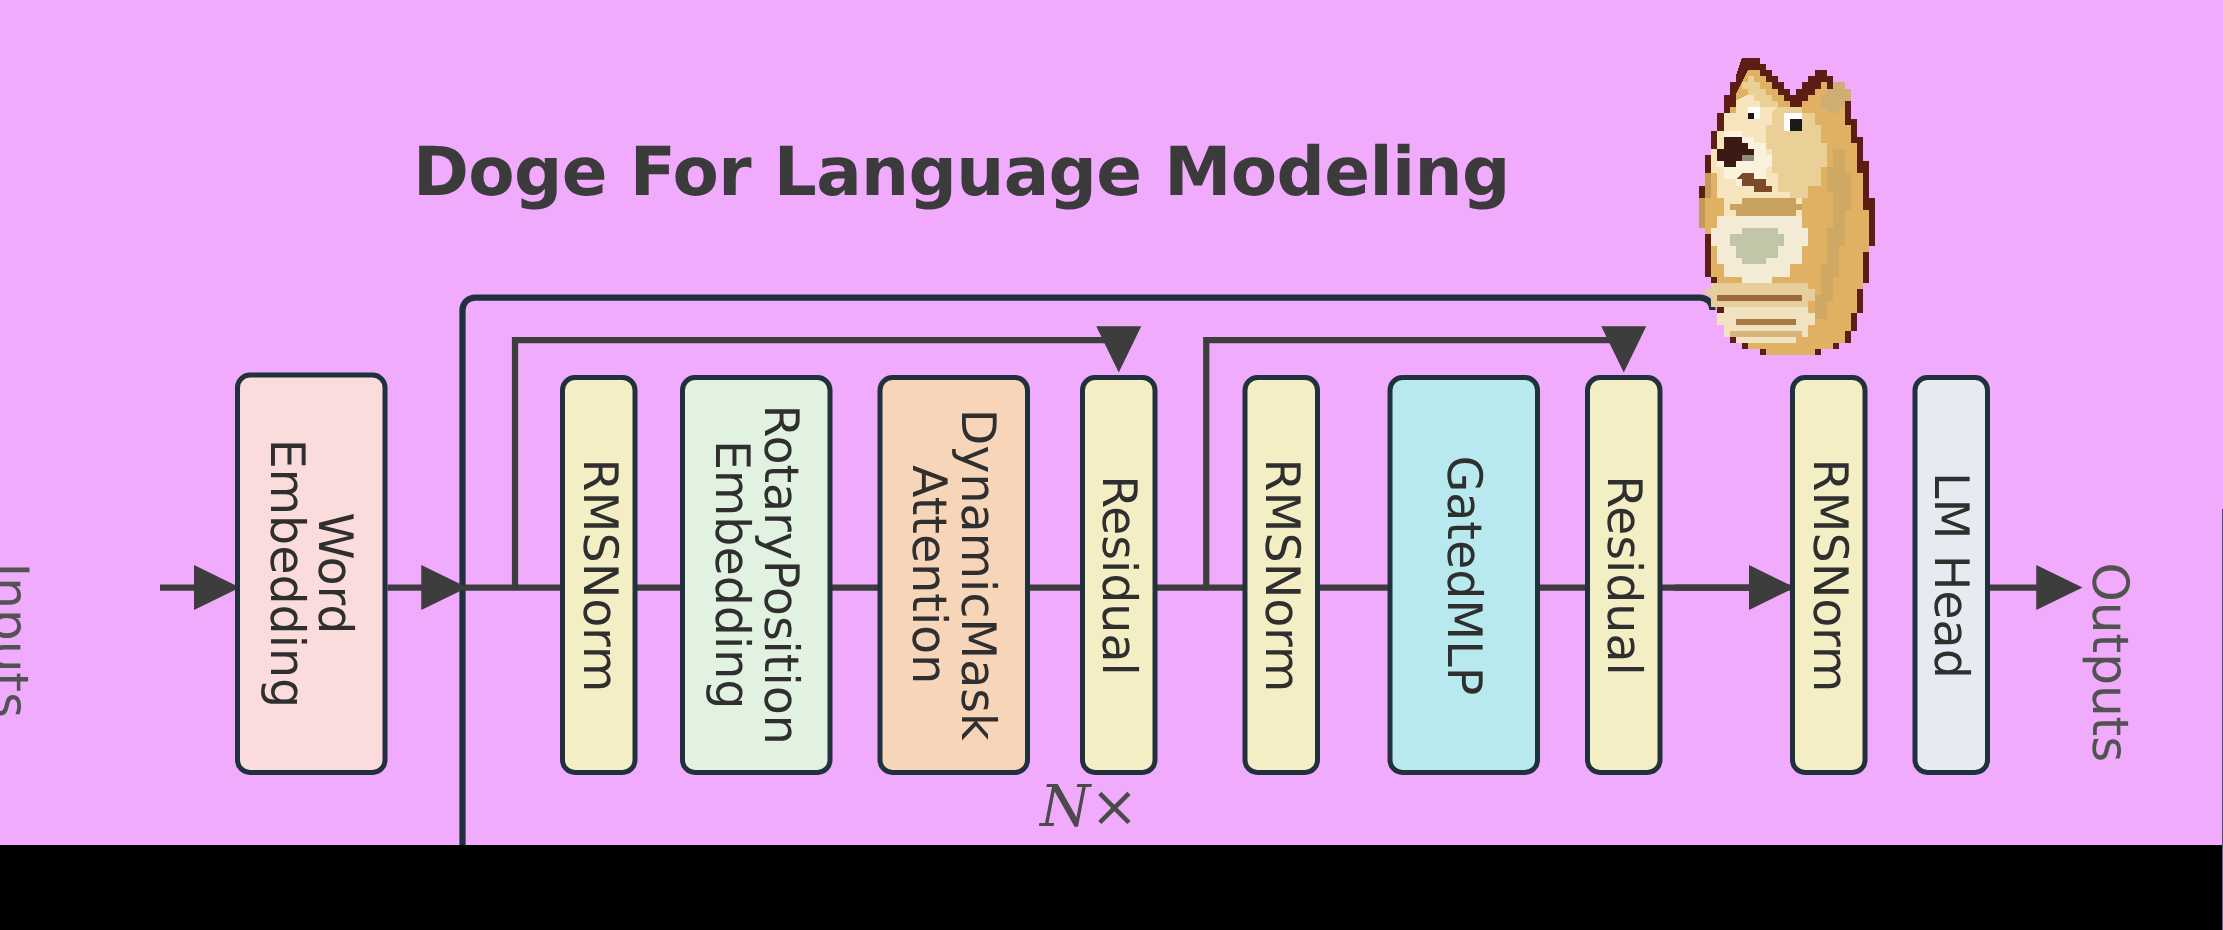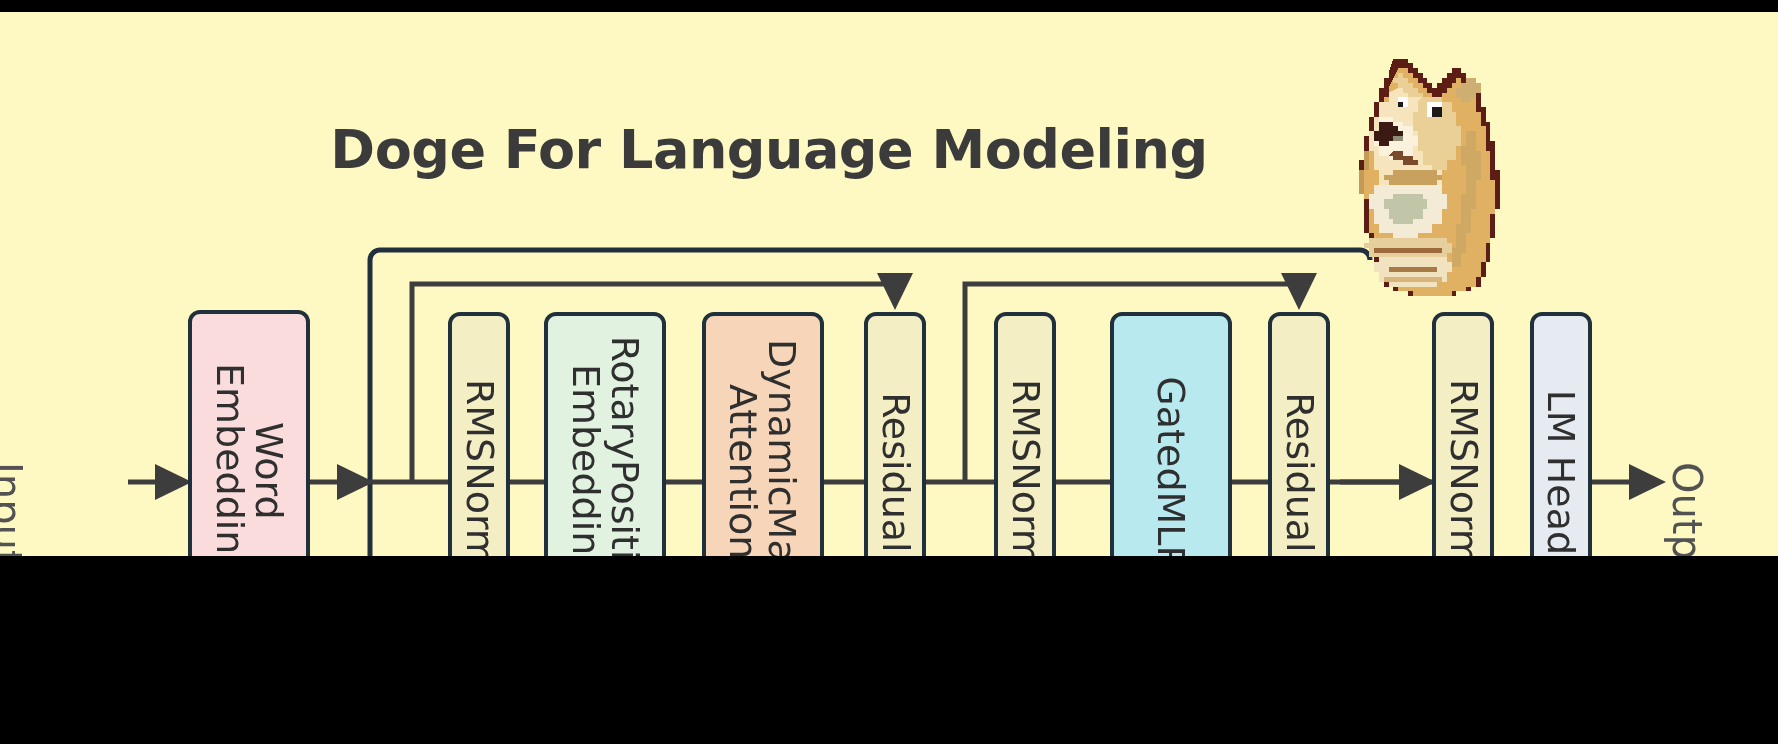--- a/index.html
+++ b/index.html
@@ -6,24 +6,23 @@
     margin: 0;
     padding: 0;
     background: #000000;
   }
   body {
     font-family: "DejaVu Sans", sans-serif;
   }
   #canvas {
     position: relative;
     width: 1778px;
-    height: 544px;
-    background: #fef9c3;
+    height: 676px;
+    background: #f0abfc;
     overflow: hidden;
-    margin-top: 12px;
   }
 
   
   .title {
     position: absolute;
     left: 0;
     top: 106px;
     width: 1778px;
     text-align: center;
     font-family: "DejaVu Sans", sans-serif;

